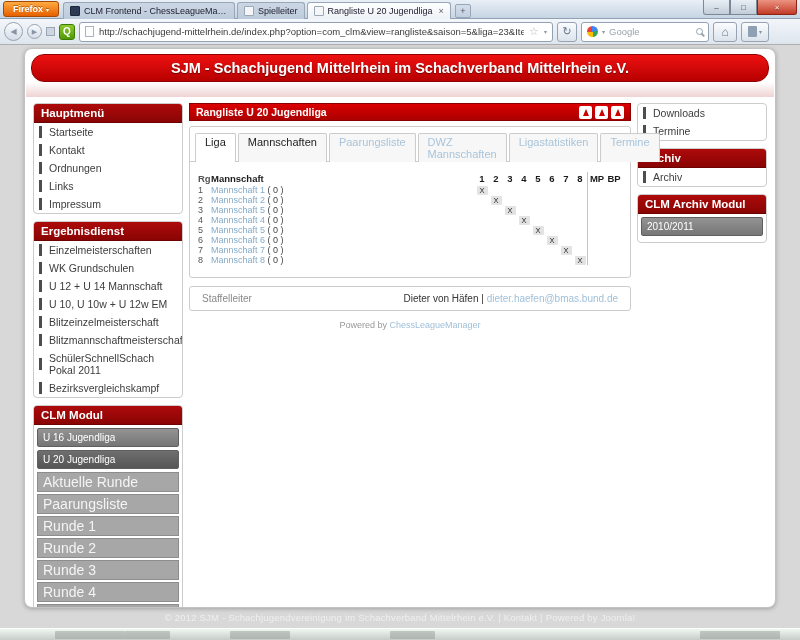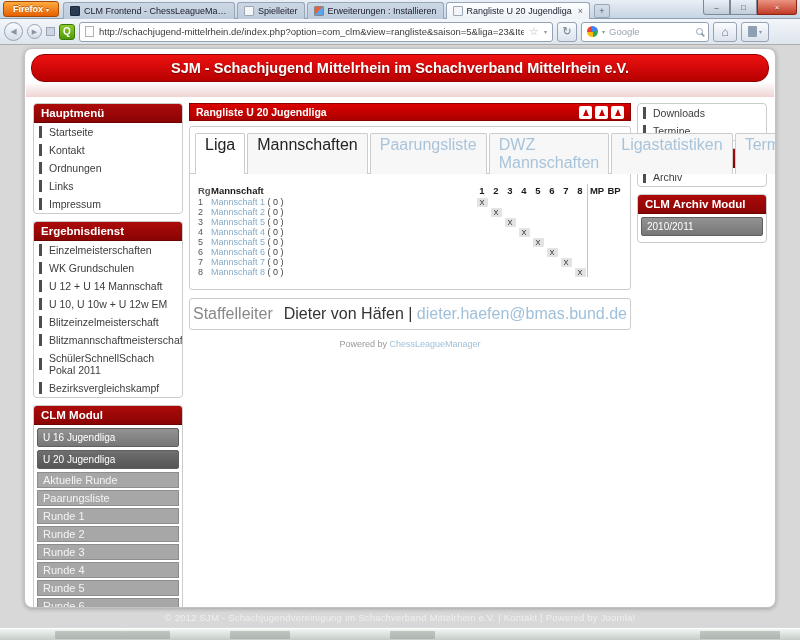--- a/index.html
+++ b/index.html
@@ -54,44 +54,44 @@
   .col-main{flex:1;min-width:0;}
   .col-right{width:130px;flex:none;}
 
   .sidebox{background:#fff;border:1px solid #ccc;border-radius:4px;margin-bottom:7px;overflow:hidden;}
   .sidebox-header{background:linear-gradient(#ad0a0a,#8a0404);border-bottom:1px solid #6d0202;color:#fff;font-weight:bold;font-size:11.5px;padding:3px 7px;}
   .side-item{display:flex;align-items:center;gap:7px;padding:3px 6px 3px 5px;font-size:10.5px;color:#3c3c3c;cursor:pointer;}
   .bar{width:3px;height:12px;background:#4d4d4d;flex:none;}
   .clm-wrap{padding:3px;}
   .clm-big{background:linear-gradient(#939393,#767676);border:1px solid #5f5f5f;color:#fff;font-size:10px;padding:3px 5px;border-radius:2px;margin-bottom:3px;cursor:pointer;}
   .clm-big.sel{background:linear-gradient(#6f6f6f,#555555);}
-  .clm-small{background:#a7a7a7;border:1px solid #8d8d8d;color:#f4f4f4;font-size:11px;padding:1px 5px;margin-bottom:2px;cursor:pointer;}
+  .clm-small{background:#a7a7a7;border:1px solid #8d8d8d;color:#f4f4f4;font-size:14px;padding:1px 5px;margin-bottom:2px;cursor:pointer;}
 
   .module-header{display:flex;align-items:center;background:linear-gradient(#da0000,#ab0000);border:1px solid #8c0000;color:#fff;font-size:10.5px;font-weight:bold;padding:2px 6px;height:18px;}
   .pdf-group{margin-left:auto;display:flex;gap:3px;}
   .pdf{width:13px;height:13px;background:#fff;border-radius:2px;display:grid;place-items:center;cursor:pointer;}
   .pdf-glyph{width:0;height:0;border-left:3.5px solid transparent;border-right:3.5px solid transparent;border-bottom:7px solid #cc0000;}
   .content-box{border:1px solid #ccc;border-radius:3px;margin-top:5px;background:#fff;padding-bottom:8px;}
   .tab-row{display:flex;gap:2px;padding:5px 5px 0;border-bottom:1px solid #ccc;}
-  .ctab{border:1px solid #ccc;border-bottom:none;border-radius:2px 2px 0 0;padding:2px 9px;font-size:16px;background:#f7f7f7;cursor:pointer;position:relative;top:1px;color:#333;}
+  .ctab{border:1px solid #ccc;border-bottom:none;border-radius:2px 2px 0 0;padding:2px 9px;font-size:11px;background:#f7f7f7;cursor:pointer;position:relative;top:1px;color:#333;}
   .ctab.active{background:#fff;color:#222;}
   .ctab.dark{color:#222;}
   .ctab.link{color:#a9c4da;}
   .crosstable{margin:10px 8px 4px;}
   .ct-row{display:grid;grid-template-columns:13px 118px 1fr repeat(8,14px) 19px 16px;align-items:center;height:10px;font-size:9px;color:#444;}
   .ct-head{height:13px;font-size:9.5px;}
   .b{font-weight:bold;color:#1a1a1a;}
   .ct-col{text-align:center;}
   .ct-mp{border-left:1px solid #c4c4c4;height:100%;display:flex;align-items:center;justify-content:center;}
   .ct-bp{text-align:center;}
   .ct-rank{color:#555;}
   .team-link{color:#85abc9;cursor:pointer;}
   .team-note{color:#444;}
   .xchip{display:inline-block;width:11px;height:9px;background:#e3e3e3;border-radius:1px;color:#222;font-size:7.5px;line-height:9px;text-align:center;}
-  .staffel-box{border:1px solid #ccc;border-radius:3px;margin-top:8px;padding:6px 3px;display:flex;justify-content:space-between;font-size:16px;background:#fff;}
+  .staffel-box{border:1px solid #ccc;border-radius:3px;margin-top:8px;padding:6px 12px;display:flex;justify-content:space-between;font-size:10px;background:#fff;}
   .staffel-label{color:#888;}
   .staffel-right{color:#333;}
   .email-link{color:#a0c0da;cursor:pointer;}
   .powered{text-align:center;font-size:9px;color:#999;margin:9px 0 4px;}
   .pby-link{color:#a0c0da;cursor:pointer;}
 
   .site-footer{position:absolute;top:612px;left:0;width:800px;text-align:center;font-size:9.5px;color:#efefef;letter-spacing:.2px;}
   .taskstrip{position:absolute;left:0;bottom:0;width:800px;height:12px;background:linear-gradient(#f0f7f2,#c6ccc7);border-top:1px solid #fff;}
   .blob{position:absolute;bottom:1px;height:8px;background:#8f958f;opacity:.45;border-radius:1px;}
 </style>
@@ -104,24 +104,20 @@
     <span class="fx-caret">▾</span>
   </div>
   <div class="tabstrip">
       <div class="tab">
         <span class="tab-ico ico-clm"></span>
         <span class="tab-label">CLM Frontend - ChessLeagueManager</span>
       </div>
       <div class="tab">
         <span class="tab-ico ico-page"></span>
         <span class="tab-label">Spielleiter</span>
-      </div>
-      <div class="tab">
-        <span class="tab-ico ico-addon"></span>
-        <span class="tab-label">Erweiterungen : Installieren</span>
       </div>
       <div class="tab active">
         <span class="tab-ico ico-page"></span>
         <span class="tab-label">Rangliste U 20 Jugendliga</span>
         <span class="tab-close">×</span>
       </div>
       <div class="newtab">+</div>
     </div>
   <div class="winctrl">
     <div class="wbtn min">–</div>

